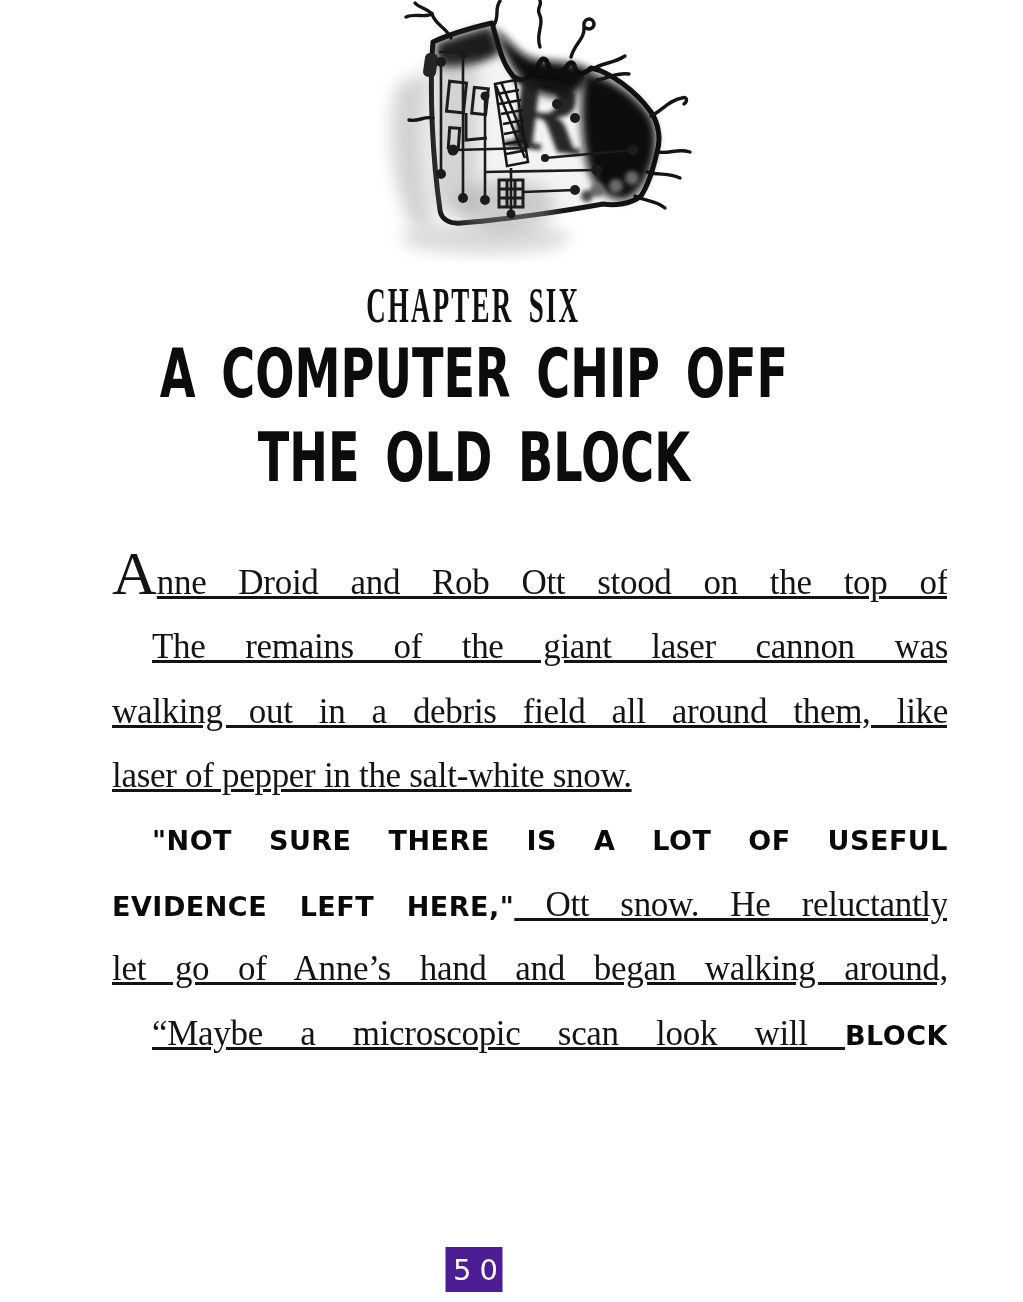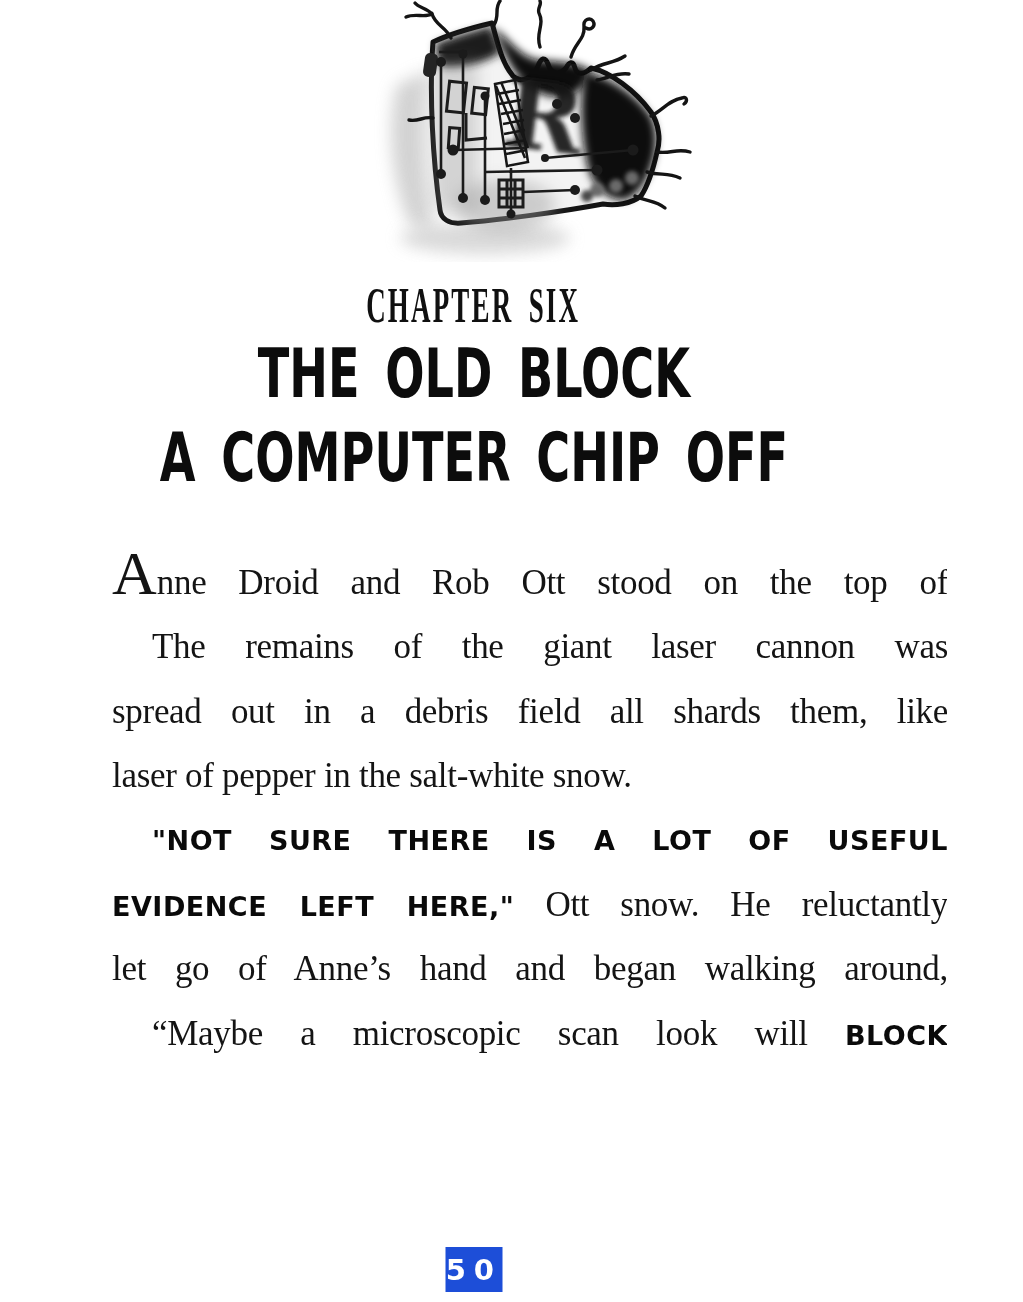--- a/index.html
+++ b/index.html
@@ -25,30 +25,30 @@
     font-family:"DejaVu Sans", sans-serif; font-weight:bold; font-size:68px;
     letter-spacing:0; word-spacing:14px; color:#0c0c0c; white-space:nowrap;
   }
 
   
   .bodytext { position:absolute; left:112px; top:551px; width:836px; }
   .line { height:64.4px; line-height:64.4px; text-align:justify; text-justify:inter-word; overflow:visible; }
   .line.just { text-align-last:justify; }
   .line.left { text-align-last:left; }
   .line.indent { padding-left:40px; }
-  .serif  { font-family:"Liberation Serif", serif; font-size:35px; letter-spacing:-0.3px; color:#141414; }
+  .serif  { font-family:"Liberation Serif", serif; font-size:35px; letter-spacing:-0.3px; color:#141414;text-decoration:underline; }
   .robot  { font-family:"DejaVu Sans", sans-serif; font-weight:bold; font-size:27px; letter-spacing:0.5px; color:#0a0a0a; }
   .initial{ font-family:"Liberation Serif", serif; font-size:62px; line-height:0; color:#141414; }
 
   
   .pagenum-badge {
     position:absolute; left:50%; top:1247px; transform:translateX(-50%);
-    width:57px; height:45px; background:#1d4ed8; color:#ffffff;
-    display:flex; align-items:center; justify-content:flex-end; box-sizing:border-box;
-    font-family:"DejaVu Sans", sans-serif; font-weight:bold; font-size:29px;
+    width:57px; height:45px; background:#4c1d95; color:#ffffff;
+    display:flex; align-items:center; justify-content:flex-start; box-sizing:border-box;
+    font-family:"DejaVu Sans", sans-serif; font-weight:normal; font-size:29px;
     letter-spacing:8px; padding-left:8px;
   }
 </style>
 </head>
 <body>
 
 <div class="page">
 
   <svg class="illustration" viewBox="0 0 365 262" xmlns="http://www.w3.org/2000/svg" aria-hidden="true">
     <defs>
@@ -146,28 +146,28 @@
       <path d="M300,196 C312,202 320,200 330,208"></path>
       <path d="M98,118 C88,116 84,122 74,120"></path>
     </g>
   </svg>
 
   <div class="chapter-label">
     <span class="stretch">CHAPTER SIX</span>
   </div>
 
   <div class="title">
+    <div class="tline"><span class="stretch">A COMPUTER CHIP OFF</span></div>
     <div class="tline"><span class="stretch">THE OLD BLOCK</span></div>
-    <div class="tline"><span class="stretch">A COMPUTER CHIP OFF</span></div>
   </div>
 
   <div class="bodytext">
       <div class="line just"><span class="initial">A</span><span class="serif">nne Droid and Rob Ott stood on the top of</span></div>
       <div class="line just indent"><span class="serif">The remains of the giant laser cannon was</span></div>
-      <div class="line just"><span class="serif">spread out in a debris field all shards them, like</span></div>
+      <div class="line just"><span class="serif">walking out in a debris field all around them, like</span></div>
       <div class="line left"><span class="serif">laser of pepper in the salt-white snow.</span></div>
       <div class="line just indent"><span class="robot">"NOT SURE THERE IS A LOT OF USEFUL</span></div>
       <div class="line just"><span class="robot">EVIDENCE LEFT HERE,"</span><span class="serif"> Ott snow. He reluctantly</span></div>
       <div class="line just"><span class="serif">let go of Anne’s hand and began walking around,</span></div>
       <div class="line just indent"><span class="serif">“Maybe a microscopic scan look will </span><span class="robot">BLOCK</span></div>
     </div>
 
   <div class="pagenum-badge">
     <span>50</span>
   </div>

